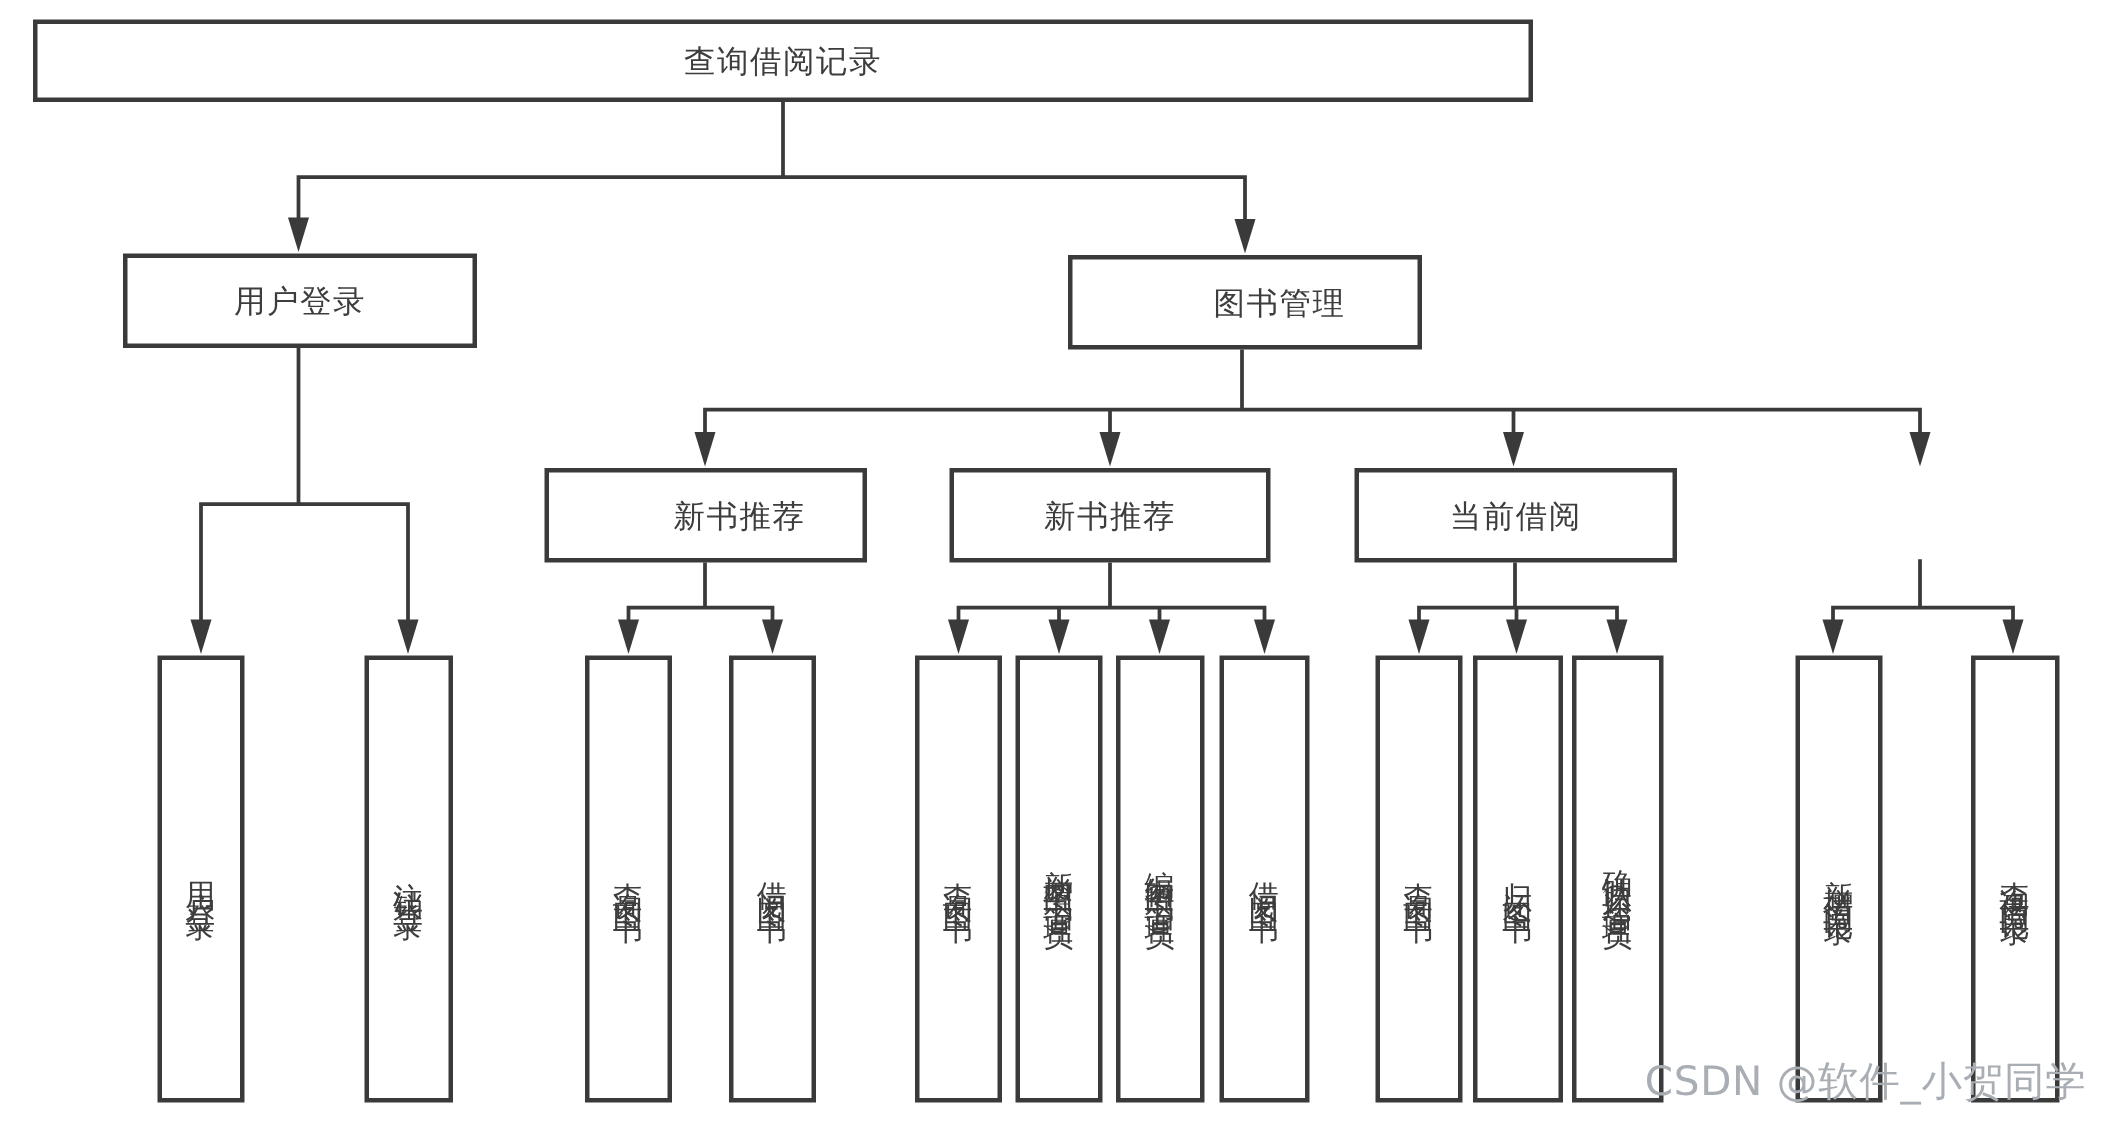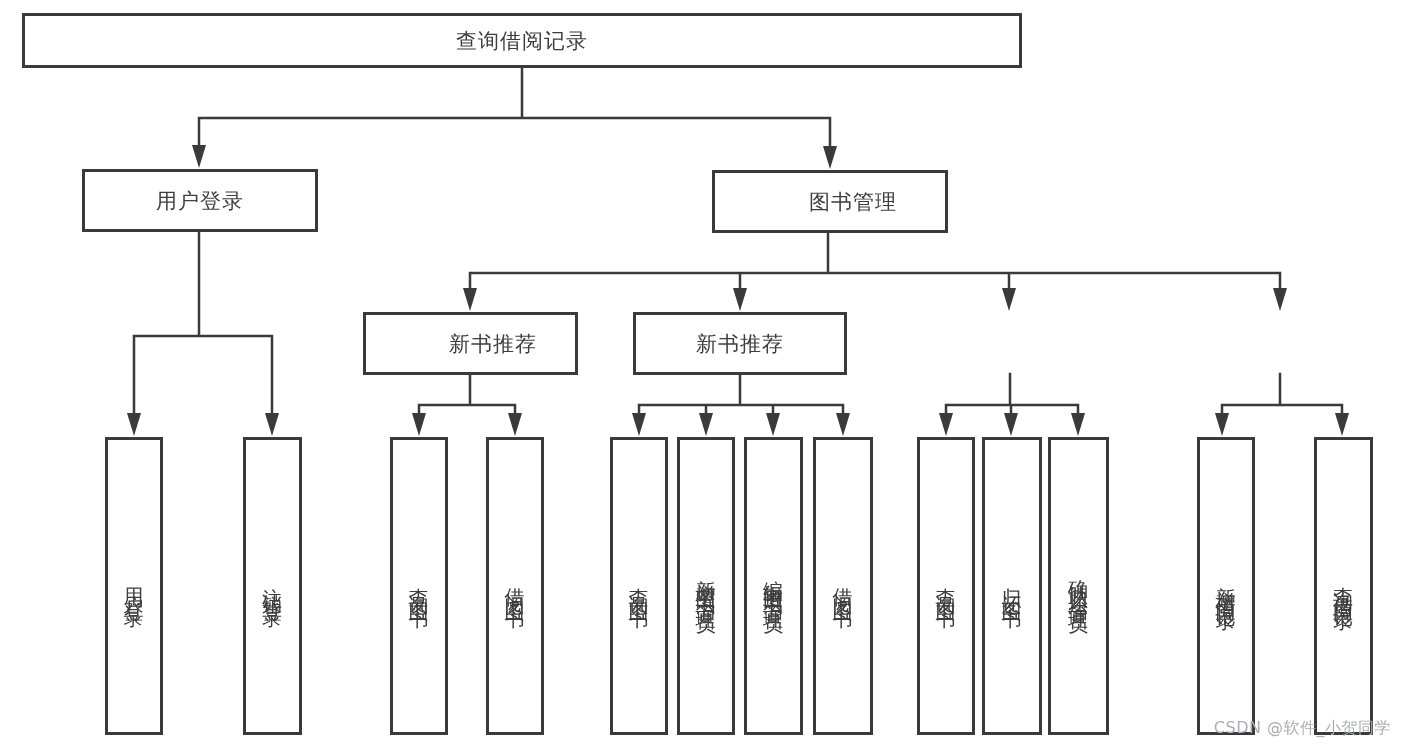--- a/index.html
+++ b/index.html
@@ -45,21 +45,21 @@
     line-height: 1;
     white-space: nowrap;
   }
   .v-node.long .v-label {
     letter-spacing: 5px;
   }
   .watermark {
     position: absolute;
     right: 14px;
     bottom: 8px;
-    font-size: 16px;
+    font-size: 27px;
     color: #a9aeb4;
     letter-spacing: 0.5px;
     white-space: nowrap;
   }
 </style>
 </head>
 <body>
 
 <div class="canvas">
 
@@ -103,20 +103,21 @@
     </g>
   </svg>
 
   <div class="node h-node" style="left:22px; top:13px; width:1000px; height:55px;">查询借阅记录</div>
 
   <div class="node h-node" style="left:82px; top:169px; width:236px; height:63px;">用户登录</div>
   <div class="node h-node" style="left:712px; top:170px; width:236px; height:63px;padding-left:46px;">图书管理</div>
 
   <div class="node h-node" style="left:363px; top:312px; width:215px; height:63px;padding-left:45px;">新书推荐</div>
   <div class="node h-node" style="left:633px; top:312px; width:214px; height:63px;">新书推荐</div>
+  <div class="node h-node" style="left:903px; top:312px; width:215px; height:63px;">当前借阅</div>
 
   <div class="node v-node" style="left:105px; top:437px; width:58px; height:298px;">
     <span class="v-label">用户登录</span>
   </div>
   <div class="node v-node" style="left:243px; top:437px; width:59px; height:298px;">
     <span class="v-label">注销登录</span>
   </div>
 
   <div class="node v-node" style="left:390px; top:437px; width:58px; height:298px;">
     <span class="v-label">查询图书</span>

